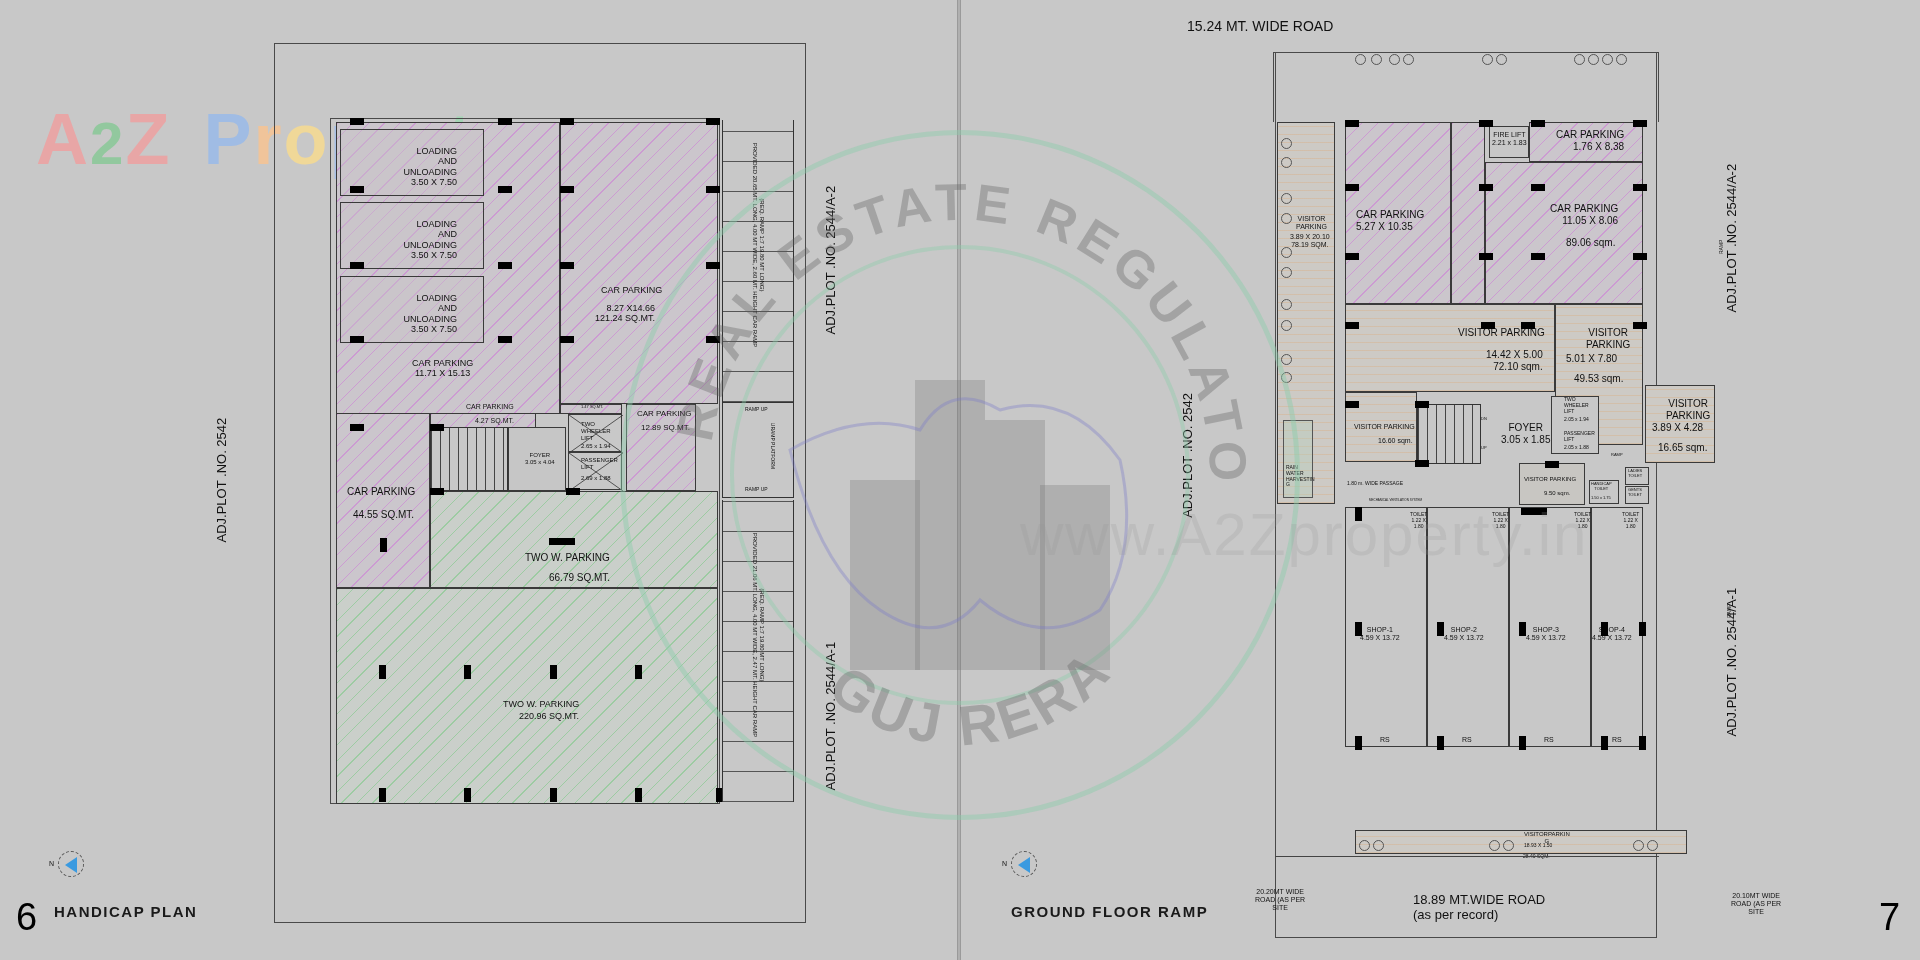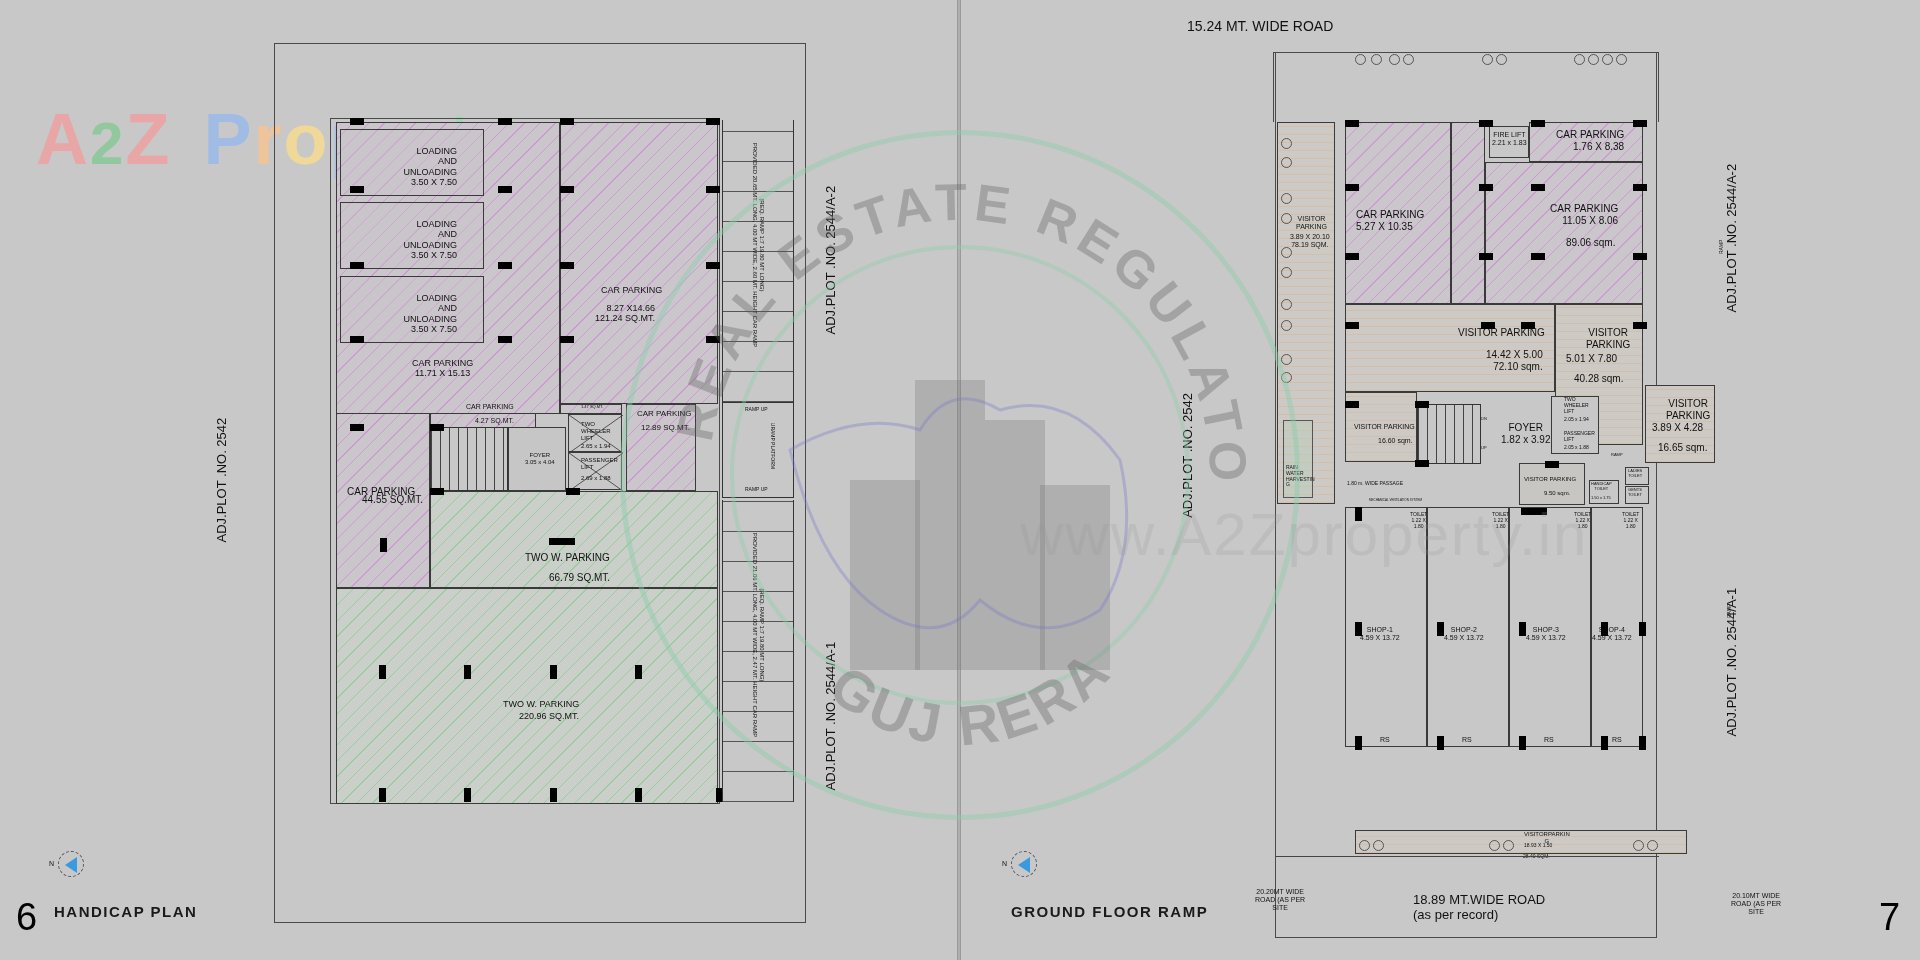--- a/index.html
+++ b/index.html
@@ -77,21 +77,21 @@
   <div class="room hatch-pink" style="left:560px; top:122px; width:158px; height:282px;">
     <div class="lbl" style="left:40px; top:162px;">CAR PARKING</div>
     <div class="lbl" style="left:34px; top:180px; text-align:right;">
       <div>8.27 X14.66</div>
       <div>121.24 SQ.MT.</div>
     </div>
   </div>
 
   <div class="room hatch-pink" style="left:336px; top:413px; width:94px; height:175px;">
     <div class="lbl md" style="left:10px; top:72px;">CAR PARKING</div>
-    <div class="lbl md" style="left:16px; top:80px;margin-left:9px;">44.55 SQ.MT.</div>
+    <div class="lbl md" style="left:16px; top:95px;">44.55 SQ.MT.</div>
   </div>
   <div class="room hatch-pink" style="left:430px; top:413px; width:106px; height:15px;">
     <div class="lbl sm" style="left:44px; top:3px; font-size:7px;">4.27 SQ.MT.</div>
   </div>
   <div class="stairs" style="left:430px; top:427px; width:78px; height:64px;"></div>
   <div class="lbl sm" style="left:510px; top:470px;">UP</div>
   <div class="room" style="left:508px; top:427px; width:58px; height:64px; background:#c6c6c6;">
     <div class="lbl sm" style="left:16px; top:24px; font-size:6px;">
       <div>FOYER</div>
       <div>3.05 x 4.04</div>
@@ -267,39 +267,39 @@
     <div class="lbl md" style="left:112px; top:22px;">VISITOR PARKING</div>
     <div class="lbl md" style="left:140px; top:44px; text-align:right;">
       <div>14.42 X 5.00</div>
       <div>72.10 sqm.</div>
     </div>
   </div>
   <div class="room hatch-tan" style="left:594px; top:304px; width:88px; height:141px;">
     <div class="lbl md" style="left:30px; top:22px; white-space:pre-line;">VISITOR
 PARKING</div>
     <div class="lbl md" style="left:10px; top:48px;">5.01 X 7.80</div>
-    <div class="lbl md" style="left:18px; top:68px;">40.28 sqm.</div>
+    <div class="lbl md" style="left:18px; top:68px;">49.53 sqm.</div>
   </div>
   <div class="room hatch-tan" style="left:684px; top:385px; width:70px; height:78px;">
     <div class="lbl md" style="left:20px; top:12px; white-space:pre-line;">VISITOR
 PARKING</div>
     <div class="lbl md" style="left:6px; top:36px;">3.89 X 4.28</div>
     <div class="lbl md" style="left:12px; top:56px;">16.65 sqm.</div>
   </div>
 
   <div class="room hatch-tan" style="left:384px; top:392px; width:72px; height:70px;">
     <div class="lbl sm" style="left:8px; top:30px; font-size:7px;">VISITOR PARKING</div>
     <div class="lbl sm" style="left:32px; top:44px; font-size:7px;">16.60 sqm.</div>
   </div>
   <div class="stairs" style="left:456px; top:404px; width:64px; height:60px;"></div>
   <div class="lbl sm" style="left:520px; top:417px; font-size:4px;">DN</div>
   <div class="lbl sm" style="left:520px; top:446px; font-size:4px;">UP</div>
   <div class="lbl md" style="left:540px; top:422px;">
     <div>FOYER</div>
-    <div>1.82 x 3.92</div>
+    <div>3.05 x 1.85</div>
   </div>
   <div class="room" style="left:590px; top:396px; width:48px; height:58px; background:#c8c8c8;">
     <div class="lbl sm" style="left:12px; top:0px; white-space:pre-line; text-align:left; font-size:5px;">TWO
 WHEELER
 LIFT</div>
     <div class="lbl sm" style="left:12px; top:20px; font-size:5px;">2.05 x 1.94</div>
     <div class="lbl sm" style="left:12px; top:34px; white-space:pre-line; text-align:left; font-size:5px;">PASSENGER
 LIFT</div>
     <div class="lbl sm" style="left:12px; top:48px; font-size:5px;">2.05 x 1.88</div>
   </div>

